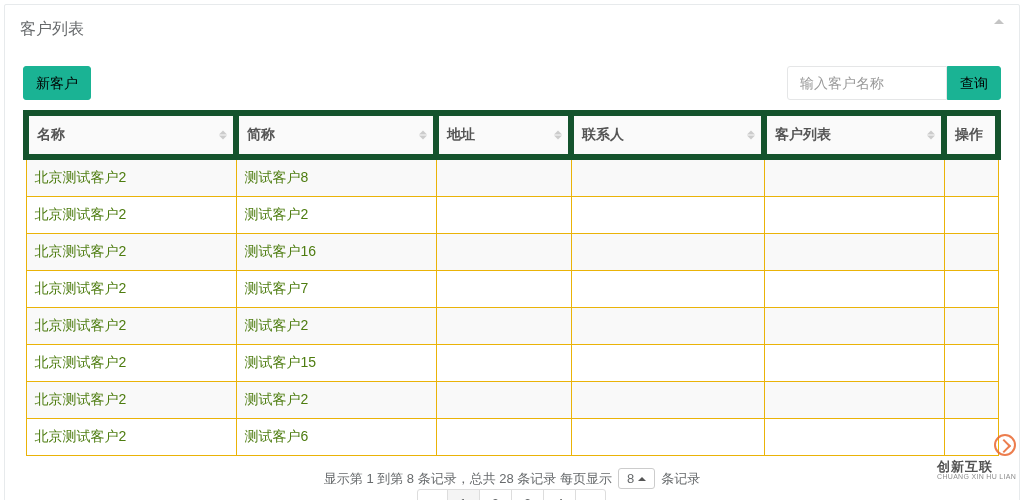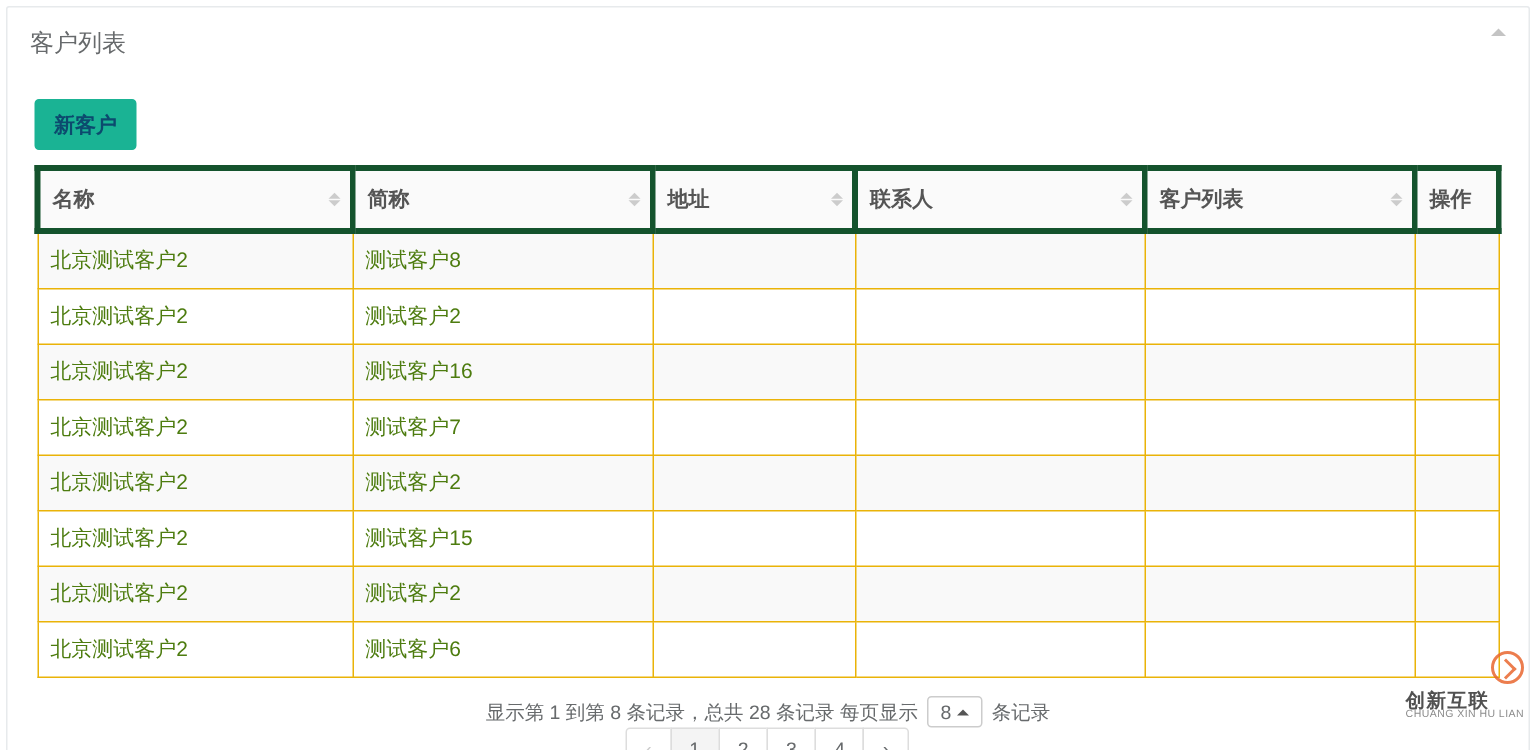--- a/index.html
+++ b/index.html
@@ -46,23 +46,22 @@
     display: inline-block;
     padding: 6px 12px;
     font-size: 14px;
     line-height: 1.42857143;
     border-radius: 3px;
     cursor: pointer;
     border: 1px solid transparent;
   }
   .btn-primary {
     background: #1ab394;
-    color: #0c4a6e;
+    color: #000000;
     border-color: #1ab394;
-    font-weight: bold;
   }
   .input-group {
     display: flex;
   }
   .form-control {
     padding: 6px 12px;
     font-size: 14px;
     color: #555;
     background: #fff;
     border: 1px solid #e5e6e7;
@@ -76,21 +75,21 @@
   }
   table {
     width: 100%;
     border-collapse: collapse;
     border: 1px solid #e7e7e7;
   }
   thead th {
     text-align: left;
     font-weight: 700;
     padding: 10px 8px;
-    border: 4px solid #14532d;
+    border: 6px solid #14532d;
     background: #fafafa;
     color: #555;
     position: relative;
   }
   .sort-icons {
     position: absolute;
     right: 6px;
     top: 50%;
     transform: translateY(-50%);
     display: flex;
@@ -195,20 +194,24 @@
 
 <div class="panel">
   <div class="panel-heading">
     <div class="panel-title">客户列表</div>
     <div class="collapse-icon"></div>
   </div>
   <div class="panel-body">
 
     <div class="toolbar">
       <button class="btn btn-primary">新客户</button>
+      <div class="input-group">
+        <input class="form-control" type="text" placeholder="输入客户名称" style="">
+        <button class="btn btn-primary btn-search">查询</button>
+      </div>
     </div>
 
     <table>
       <thead>
         <tr>
           <th class="col-name">
             <span>名称</span>
             <span class="sort-icons">
                 <span class="sort-up"></span>
                 <span class="sort-down"></span>

